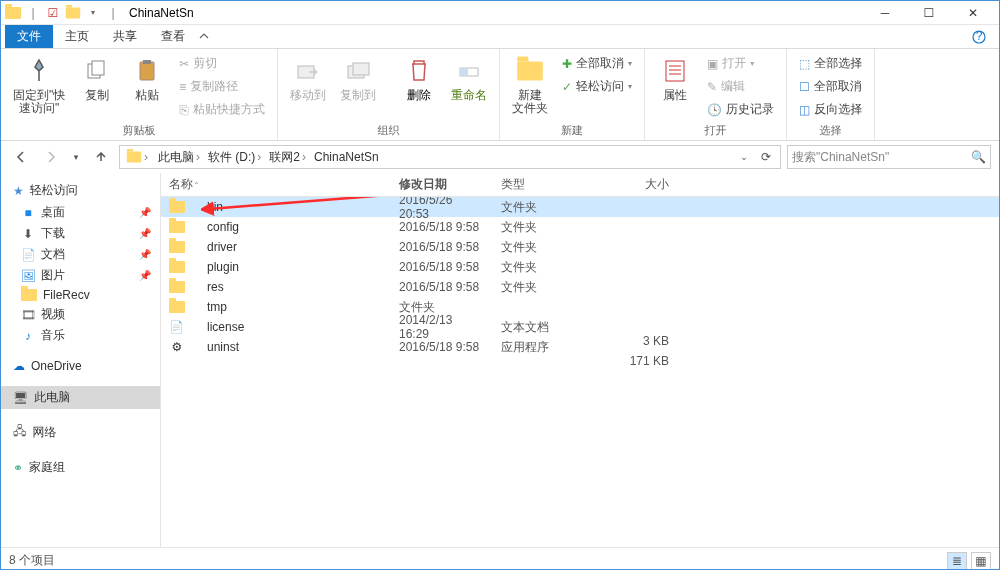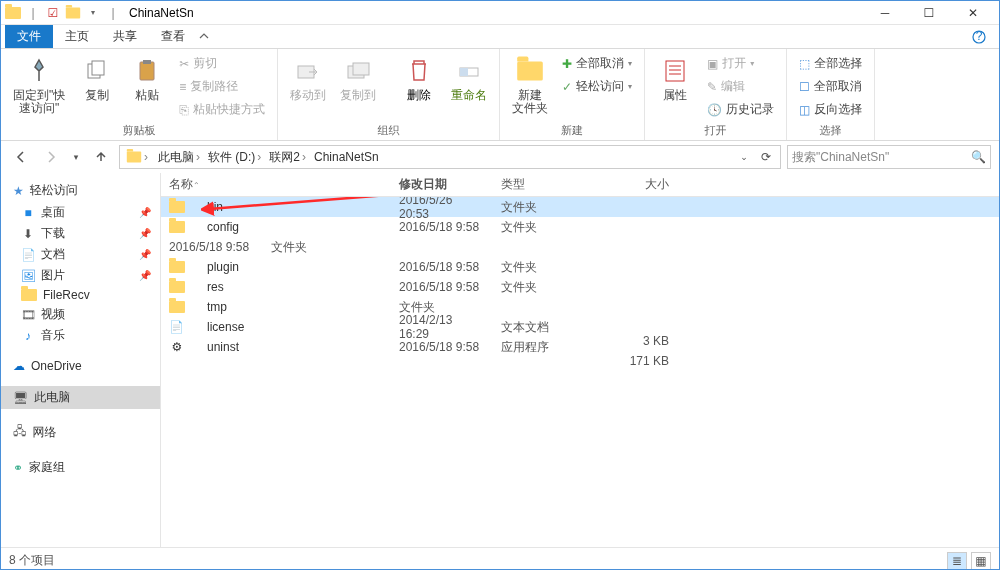--- a/index.html
+++ b/index.html
@@ -409,20 +409,24 @@
         <div class="row">
           <div class="rname">
             <span class="folder-icon"></span>
             <span>config</span>
           </div>
           <div class="rdate">2016/5/18 9:58</div>
           <div class="rtype">文件夹</div>
           <div class="rsize"></div>
         </div>
         <div class="row">
+          <div class="rname">
+            <span class="folder-icon"></span>
+            <span>driver</span>
+          </div>
           <div class="rdate">2016/5/18 9:58</div>
           <div class="rtype">文件夹</div>
           <div class="rsize"></div>
         </div>
         <div class="row">
           <div class="rname">
             <span class="folder-icon"></span>
             <span>plugin</span>
           </div>
           <div class="rdate">2016/5/18 9:58</div>

